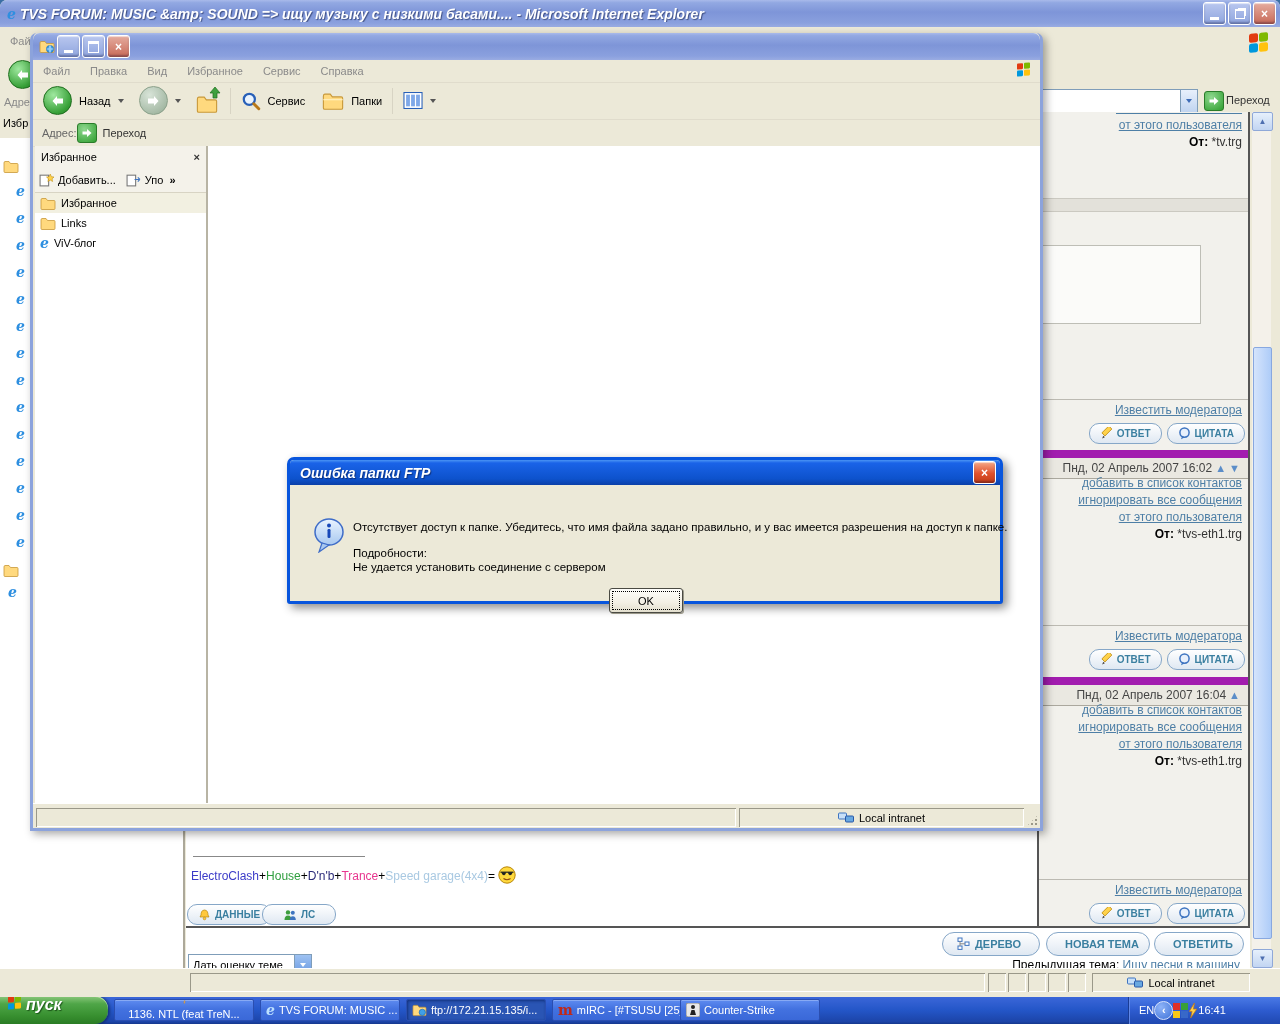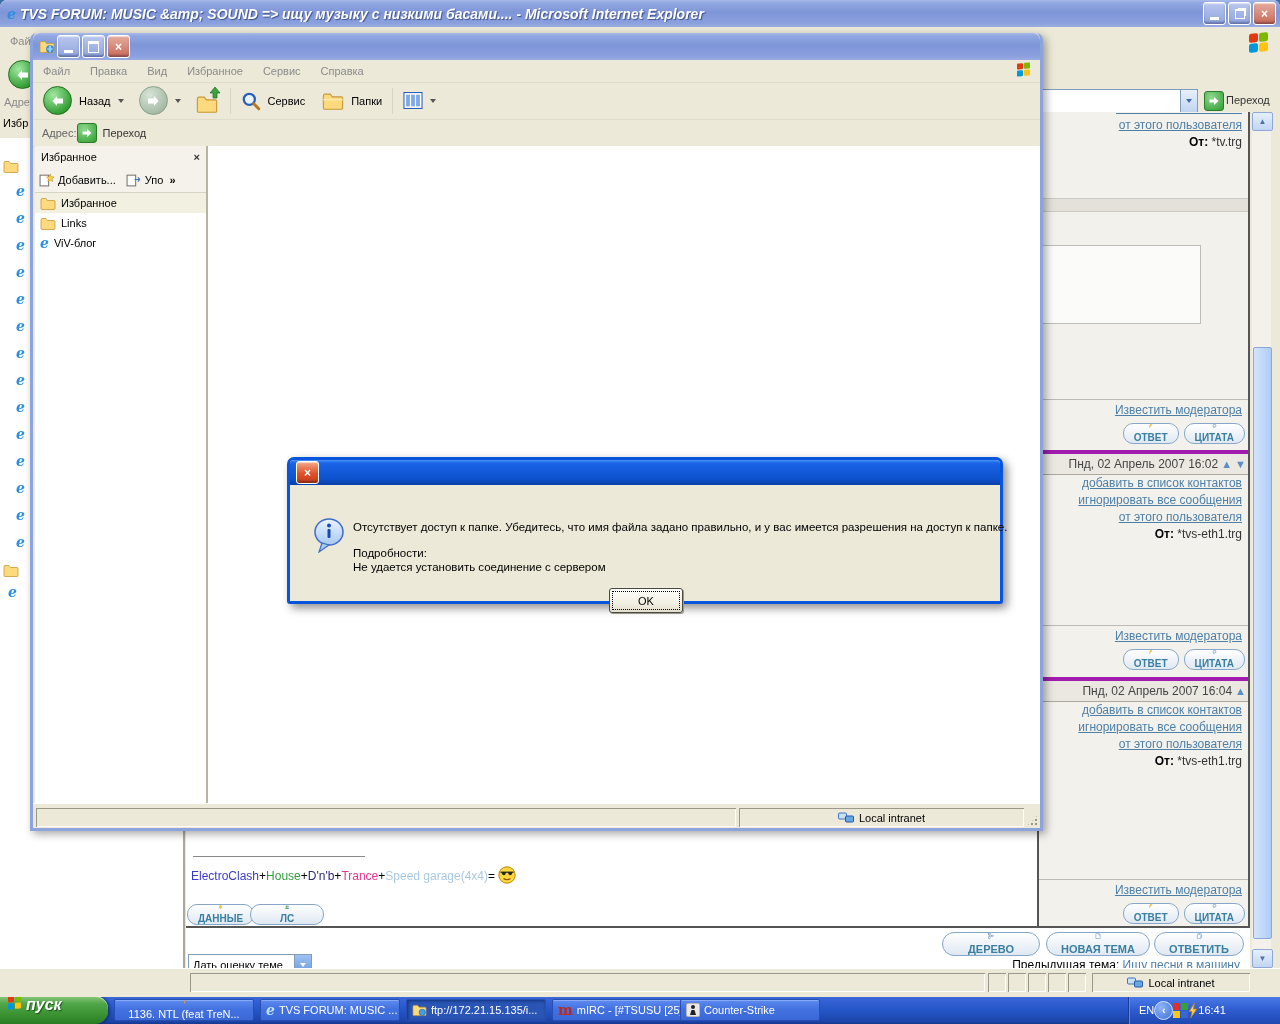--- a/index.html
+++ b/index.html
@@ -28,29 +28,29 @@
 
   
   .bgw{position:absolute;left:0;top:0;width:1280px;height:996px;background:#ECE9D8;border-radius:7px 7px 0 0;}
   .bgw-menustrip{position:absolute;top:27px;left:0;right:0;height:31px;background:#ECE9D8;color:#8A8A8A;font-size:11px;}
   .bg-favpanel{position:absolute;top:138px;left:0;width:183px;bottom:28px;background:#fff;border-right:2px solid #ACA899;}
   .bg-fav-ico{position:absolute;}
   .forumcol{position:absolute;top:112px;left:1037px;width:209px;height:814px;background:#F2F1EC;
             border-left:2px solid #555;border-right:2px solid #555;font-size:12px;color:#333;}
   .fc-line{position:absolute;white-space:nowrap;right:6px;text-align:right;}
   .fromline b{color:#000;}
-  .daterow{position:absolute;left:0;right:0;height:20px;background:#EAE8E1;border-top:4px solid #a21caf;
+  .daterow{position:absolute;left:0;right:0;height:20px;background:#EAE8E1;border-top:8px solid #a21caf;
            border-bottom:1px solid #ABA89E;display:flex;align-items:center;justify-content:flex-end;
-           padding-right:2px;color:#444;white-space:nowrap;}
+           padding-right:8px;color:#444;white-space:nowrap;}
   .tri{color:#5B8DC8;font-size:11px;margin-left:3px;}
   .msep{position:absolute;left:0;right:0;height:1px;background:#BCBAB2;}
   .pillrow{position:absolute;right:3px;display:flex;gap:5px;}
   .pill{display:inline-flex;align-items:center;gap:4px;height:19px;padding:0 10px;border:1px solid #86A7C8;
         border-radius:10px;background:linear-gradient(180deg,#FFFFFF,#DFE8F2);color:#3A7FA0;
-        font-size:10px;font-weight:bold;white-space:nowrap;flex-direction:column;}
+        font-size:10px;font-weight:bold;white-space:nowrap;}
   .pill.big{height:24px;border-radius:13px;font-size:11px;padding:0 14px;}
   .bgband{position:absolute;left:0;right:0;background:#E3E1DA;border-top:1px solid #CBC9C1;border-bottom:1px solid #CBC9C1;}
   .quotebox{position:absolute;background:#FBFBF9;border:1px solid #BEBEB6;}
   
   .sb{position:absolute;top:112px;left:1252px;width:19px;height:856px;background:#F4F1EA;}
   .sb-btn{position:absolute;left:0;width:19px;height:17px;background:linear-gradient(180deg,#E6F0FC,#C2D5F2);
           border:1px solid #8FA8D8;border-radius:2px;color:#4E6FB0;font-size:8px;display:flex;align-items:center;justify-content:center;}
   .sb-thumb{position:absolute;left:1px;width:17px;background:linear-gradient(90deg,#D5E4FC,#AECCF8);border:1px solid #88A8E0;border-radius:2px;}
   
   .statusbar{background:#ECE9D8;border-top:1px solid #fff;}
@@ -303,21 +303,21 @@
           <path d="M5.5 12.5 Q9 15 12.5 12.5" stroke="#8B4513" stroke-width="1.2" fill="none"></path>
         </svg>
       </div>
       <span class="pill abs" style="left:1px;top:76px;">
         <svg width="13" height="12" viewBox="0 0 13 12">
             <path d="M6.5 1 C3.5 1 3 4 3 6 L2 8 L11 8 L10 6 C10 4 9.5 1 6.5 1 Z" fill="#FFC83C" stroke="#B8860B" stroke-width="0.7"></path>
             <circle cx="6.5" cy="9.5" r="1.3" fill="#FFC83C" stroke="#B8860B" stroke-width="0.6"></circle>
           </svg>
         <span>ДАННЫЕ</span>
       </span>
-      <span class="pill abs" style="left:64px;top:76px;width:52px;justify-content:center;">
+      <span class="pill abs" style="left:76px;top:76px;width:52px;justify-content:center;">
         <svg width="14" height="12" viewBox="0 0 14 12">
             <circle cx="5" cy="3.4" r="2.2" fill="#3E9E3E"></circle>
             <path d="M1.5 11 Q1.5 6.5 5 6.5 Q8.5 6.5 8.5 11 Z" fill="#3E9E3E"></path>
             <circle cx="9.8" cy="3.8" r="2" fill="#3E74C0"></circle>
             <path d="M6.8 11 Q6.8 7.2 9.8 7.2 Q12.8 7.2 12.8 11 Z" fill="#3E74C0"></path>
           </svg>
         <span>ЛС</span>
       </span>
     </div>
 
@@ -505,20 +505,21 @@
             <rect x="7.5" y="4" width="8" height="6" rx="1" fill="#68A8E0" stroke="#2858A8"></rect>
           </svg>
         <span>Local intranet</span>
       </span>
       <span class="grip"></span>
     </div>
   </section>
 
   <section class="dlg">
     <div class="titlebar active">
+      <span class="tit" style="margin-left:6px;">Ошибка папки FTP</span>
       <span class="wbtn close">×</span>
     </div>
     <div class="dlg-body">
       <svg class="abs" style="left:22px;top:32px;" width="34" height="36" viewBox="0 0 34 36">
         <defs>
             <linearGradient id="ig" x1="0" y1="0" x2="0" y2="1">
               <stop offset="0" stop-color="#EAF4FF"></stop>
               <stop offset="1" stop-color="#A8C8F0"></stop>
             </linearGradient>
           </defs>

